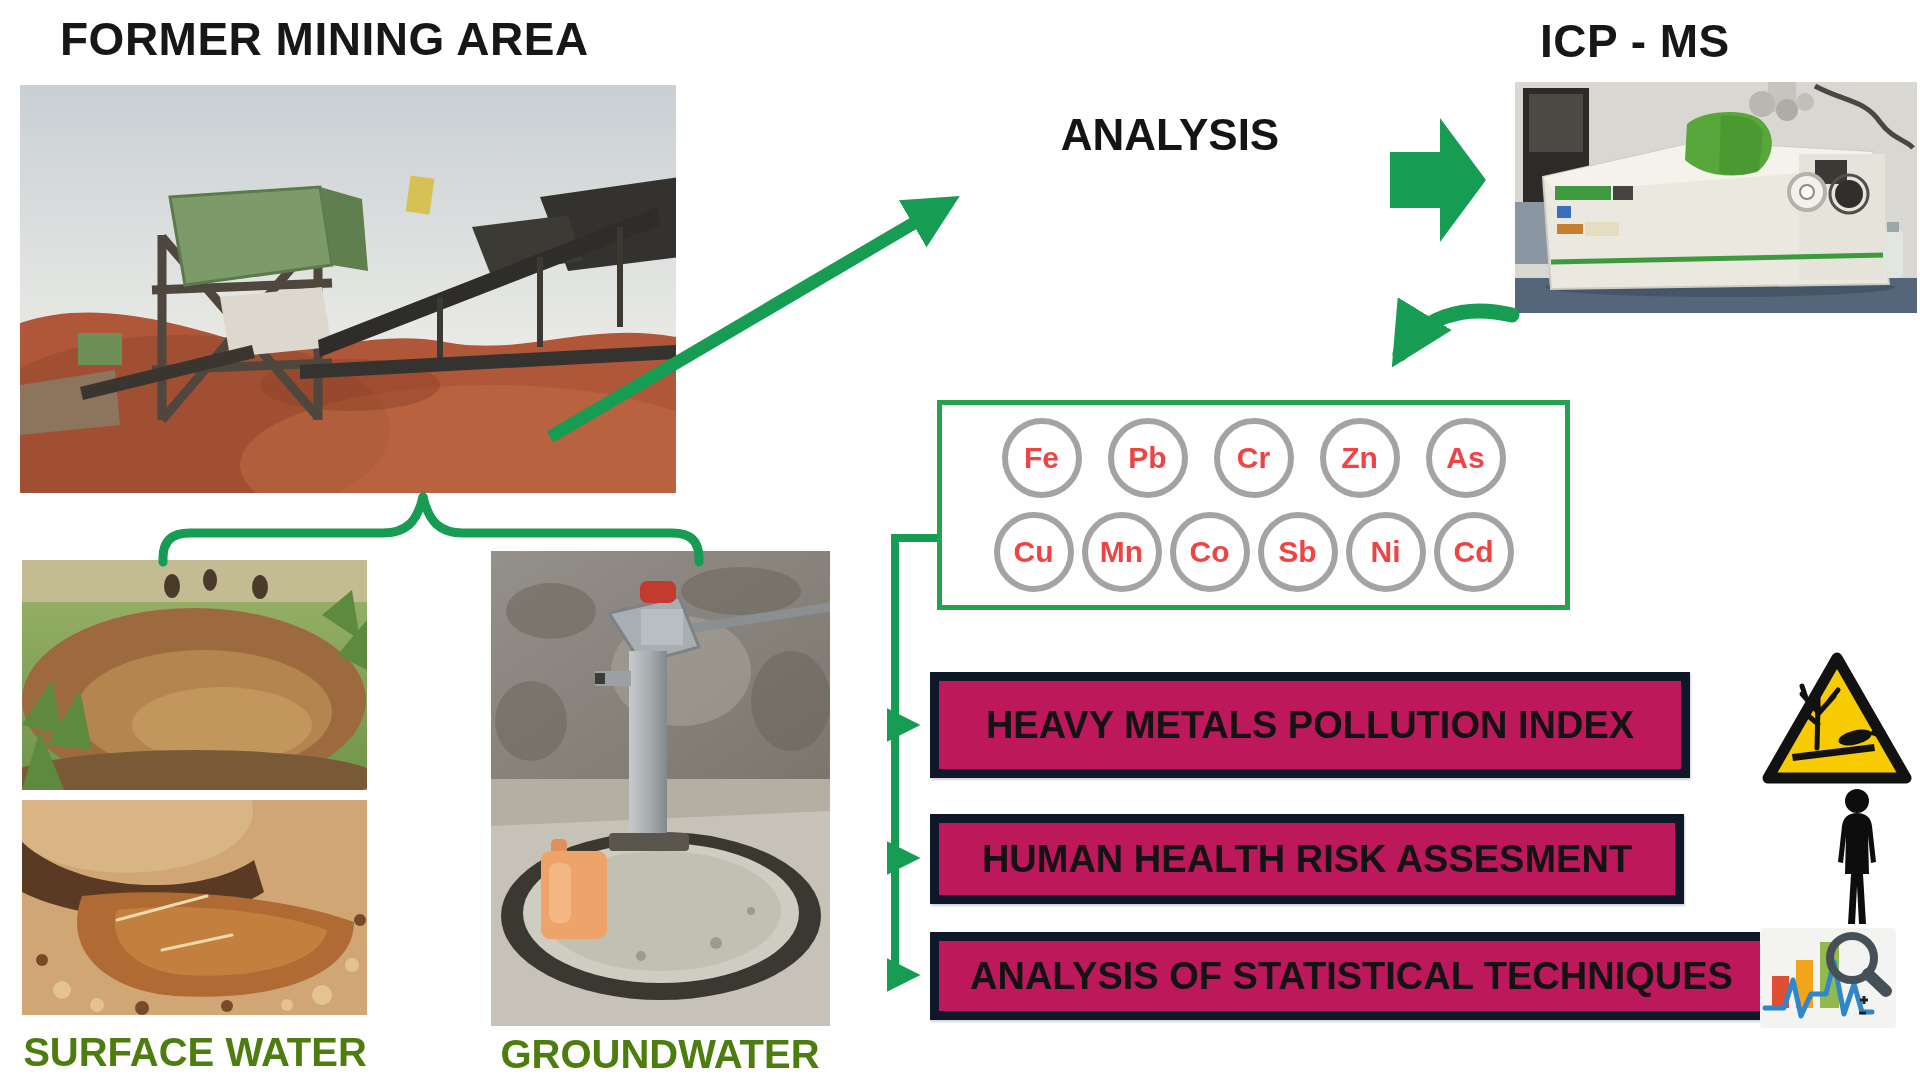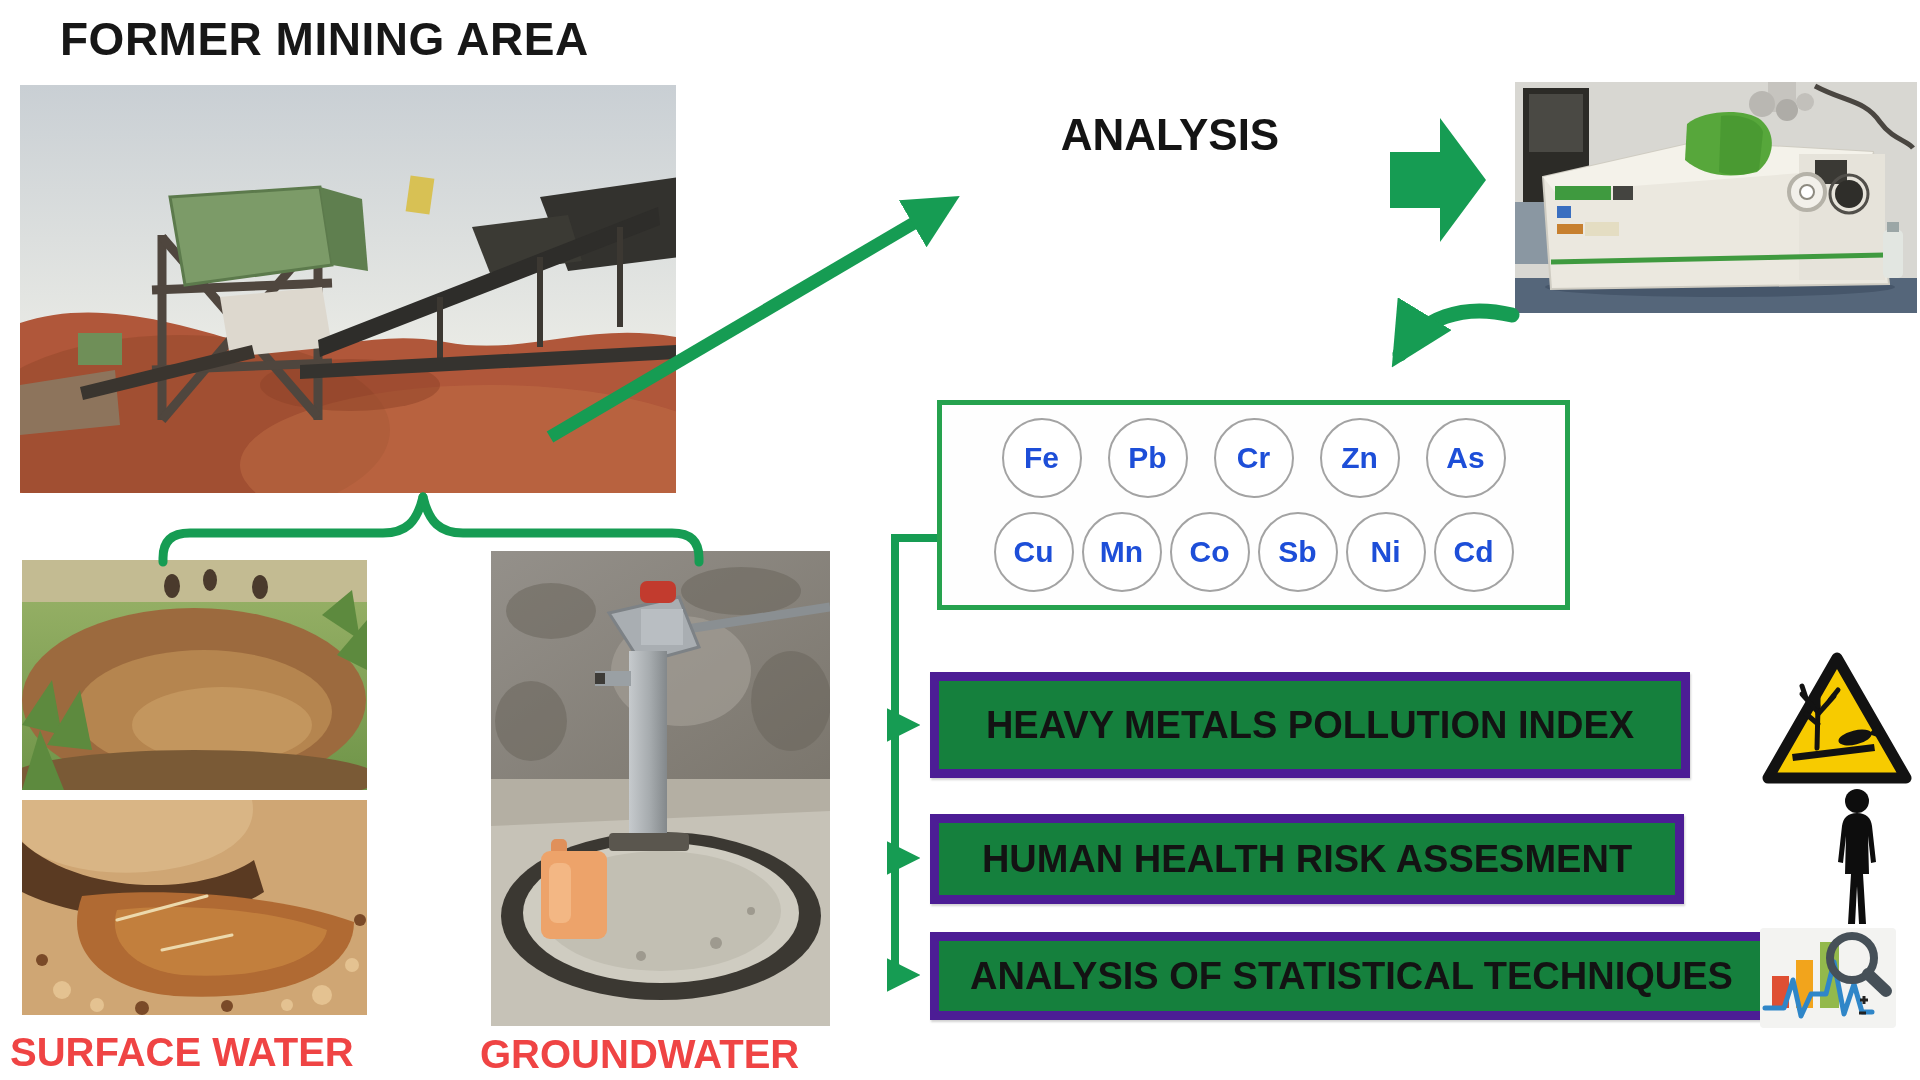--- a/index.html
+++ b/index.html
@@ -4,57 +4,58 @@
 <style>
   html,body{margin:0;padding:0;background:#ffffff;}
   #canvas{
     position:relative;width:1920px;height:1080px;background:#ffffff;overflow:hidden;
     font-family:"Liberation Sans", sans-serif;color:#151515;
   }
   .abs{position:absolute;}
   .big-title{font-size:46px;font-weight:700;text-align:left;letter-spacing:0.5px;color:#171717;}
   .photo{position:absolute;overflow:hidden;background:#d8d0c4;}
   .photo svg{display:block;}
-  .caption{font-size:40px;font-weight:700;text-align:left;color:#ef4444;}
+  .caption{font-size:40px;font-weight:700;text-align:center;color:#4d7c0f;}
   .two-line{font-size:44px;font-weight:700;text-align:center;line-height:1.22;color:#141414;}
   #sampling-box{
     position:absolute;left:293px;top:403px;width:260px;height:75px;
     background:#d8ecd2;border:7px solid #2aa14f;border-radius:3px;
     display:flex;align-items:center;justify-content:center;
     box-shadow:1px 2px 3px rgba(0,0,0,0.25);
   }
   #sampling-box span{font-size:40px;font-weight:700;color:#131313;}
   #metals-box{
     position:absolute;left:937px;top:400px;width:633px;height:210px;
     background:#fefefe;border:5px solid #26a24e;box-sizing:border-box;
     display:flex;flex-direction:column;justify-content:space-evenly;
   }
   .metal-row{display:flex;justify-content:center;align-items:center;}
   .metal-row.r1{gap:26px;}
   .metal-row.r2{gap:8px;}
   .metal-circle{
-    width:80px;height:80px;border:2px solid #a3a3a3;border-radius:50%;
+    width:80px;height:80px;border:6px solid #a3a3a3;border-radius:50%;
     display:flex;align-items:center;justify-content:center;background:#fff;
-    font-size:30px;font-weight:700;color:#1d4ed8;box-sizing:border-box;
+    font-size:30px;font-weight:700;color:#ef4444;box-sizing:border-box;
   }
   .outcome-box{
-    position:absolute;background:#15803d;border:9px solid #4c1d95;box-sizing:border-box;
+    position:absolute;background:#be185d;border:9px solid #0f172a;box-sizing:border-box;
     display:flex;align-items:center;justify-content:center;
     box-shadow:1px 2px 2px rgba(0,0,0,0.18);
   }
   .outcome-box span{font-size:38px;font-weight:700;color:#131313;white-space:nowrap;}
   #connector-layer{position:absolute;left:0;top:0;width:1920px;height:1080px;pointer-events:none;}
 </style>
 </head>
 <body>
 
 <div id="canvas">
 
   <div class="abs big-title" style="left:60px;top:12px;width:600px;">FORMER MINING AREA</div>
 
+  <div class="abs big-title" style="left:1540px;top:14px;width:360px;">ICP - MS</div>
 
   <div class="abs two-line" style="left:950px;top:108px;width:440px;">
     <div>ANALYSIS</div>
   </div>
 
   <div class="photo" style="left:20px;top:85px;width:656px;height:408px;">
     <svg width="656" height="408" viewBox="0 0 656 408">
       <defs>
         <linearGradient id="skyG" x1="0" y1="0" x2="0" y2="1">
           <stop offset="0" stop-color="#c9cfd4"></stop>

